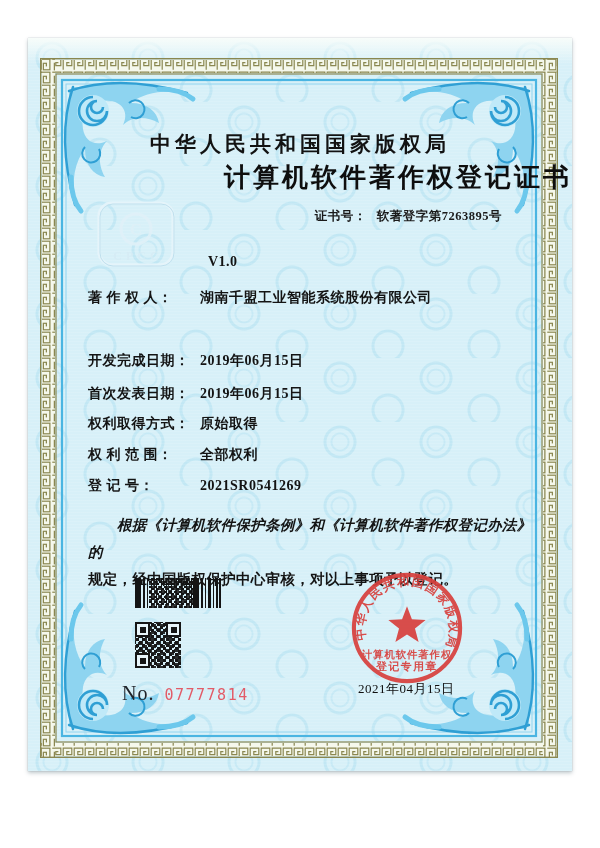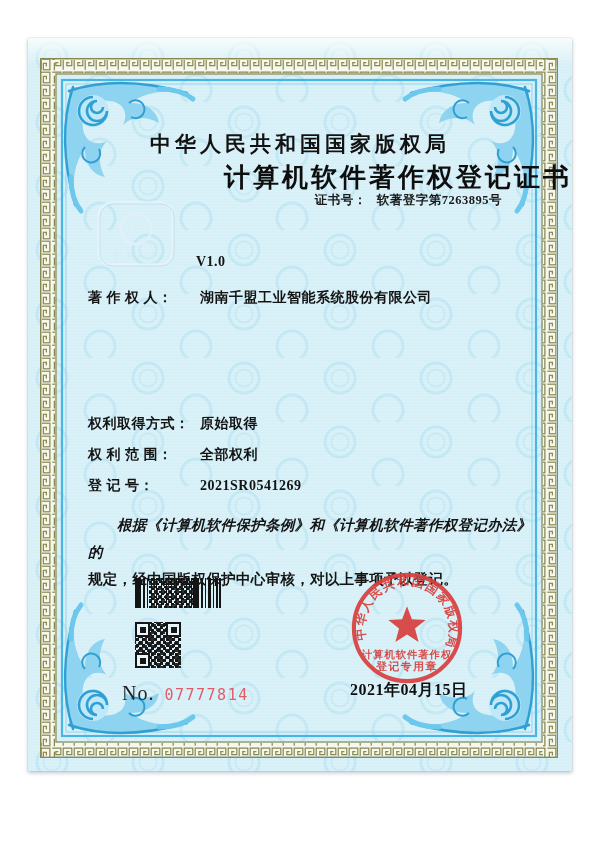--- a/index.html
+++ b/index.html
@@ -24,21 +24,21 @@
   .abs{position:absolute;}
   .authority{
     left:0;top:92px;width:100%;text-align:center;
     font-size:21px;font-weight:bold;letter-spacing:4px;color:#121212;
   }
   .cert-title{
     left:0;top:122px;width:100%;text-align:right;
     font-size:26px;font-weight:900;letter-spacing:3px;color:#0e0e0e;
   }
   .certno{
-    top:154px;right:70px;font-size:12.5px;font-weight:bold;color:#1a1a1a;
+    top:170px;right:70px;font-size:12.5px;font-weight:bold;color:#1a1a1a;
     letter-spacing:.5px;white-space:nowrap;
   }
   .certno .gap{display:inline-block;width:10px;}
   .row{
     left:60px;font-size:14px;font-weight:bold;color:#141414;white-space:nowrap;
     letter-spacing:.5px;
   }
   .row .lab{display:inline-block;width:108px;}
   .statement{
     left:60px;top:474px;width:455px;font-size:14.5px;font-weight:bold;
@@ -75,21 +75,21 @@
   .qr i:after{content:"";position:absolute;left:2.5px;top:2.5px;width:6px;height:6px;background:#161616;}
   .qr .tl{left:0;top:0;} .qr .tr{right:0;top:0;} .qr .bl{left:0;bottom:0;}
   .serial{left:94px;top:644px;white-space:nowrap;}
   .serial .pre{font-size:20px;color:#20242a;letter-spacing:1px;}
   .serial .num{
     font-family:"DejaVu Sans Mono","Liberation Mono",monospace;
     font-size:15px;color:#e25b68;letter-spacing:1.5px;margin-left:6px;
   }
   .seal{left:320px;top:531px;opacity:.93;}
   .issue-date{
-    left:322px;top:642px;font-size:16px;font-weight:bold;color:#0f0f0f;
+    left:330px;top:642px;font-size:13px;font-weight:normal;color:#0f0f0f;
     letter-spacing:.5px;white-space:nowrap;
   }
 </style>
 </head>
 <body>
 
 <div class="paper">
 
   <svg class="frame" width="518" height="700" viewBox="0 0 518 700">
     <defs>
@@ -143,26 +143,34 @@
     <text x="42" y="60" font-size="12" font-weight="bold" letter-spacing="4" fill="#d6ecf5" text-anchor="middle">CPCC</text>
   </svg>
 
   <div class="abs authority">中华人民共和国国家版权局</div>
   <div class="abs cert-title">计算机软件著作权登记证书</div>
 
   <div class="abs certno">
     <span>证书号：</span><span class="gap"></span><span>软著登字第7263895号</span>
   </div>
 
-  <div class="abs row" style="top:216px;left:168px">
+  <div class="abs row" style="top:216px;left:180px">
     <span class="val">V1.0</span>
   </div>
   <div class="abs row" style="top:251px">
     <span class="lab">著 作 权 人：</span>
     <span class="val">湖南千盟工业智能系统股份有限公司</span>
+  </div>
+  <div class="abs row" style="top:314px">
+    <span class="lab">开发完成日期：</span>
+    <span class="val">2019年06月15日</span>
+  </div>
+  <div class="abs row" style="top:347px">
+    <span class="lab">首次发表日期：</span>
+    <span class="val">2019年06月15日</span>
   </div>
   <div class="abs row" style="top:408px">
     <span class="lab">权 利 范 围：</span>
     <span class="val">全部权利</span>
   </div>
   <div class="abs row" style="top:377px">
     <span class="lab">权利取得方式：</span>
     <span class="val">原始取得</span>
   </div>
   <div class="abs row" style="top:439px">

